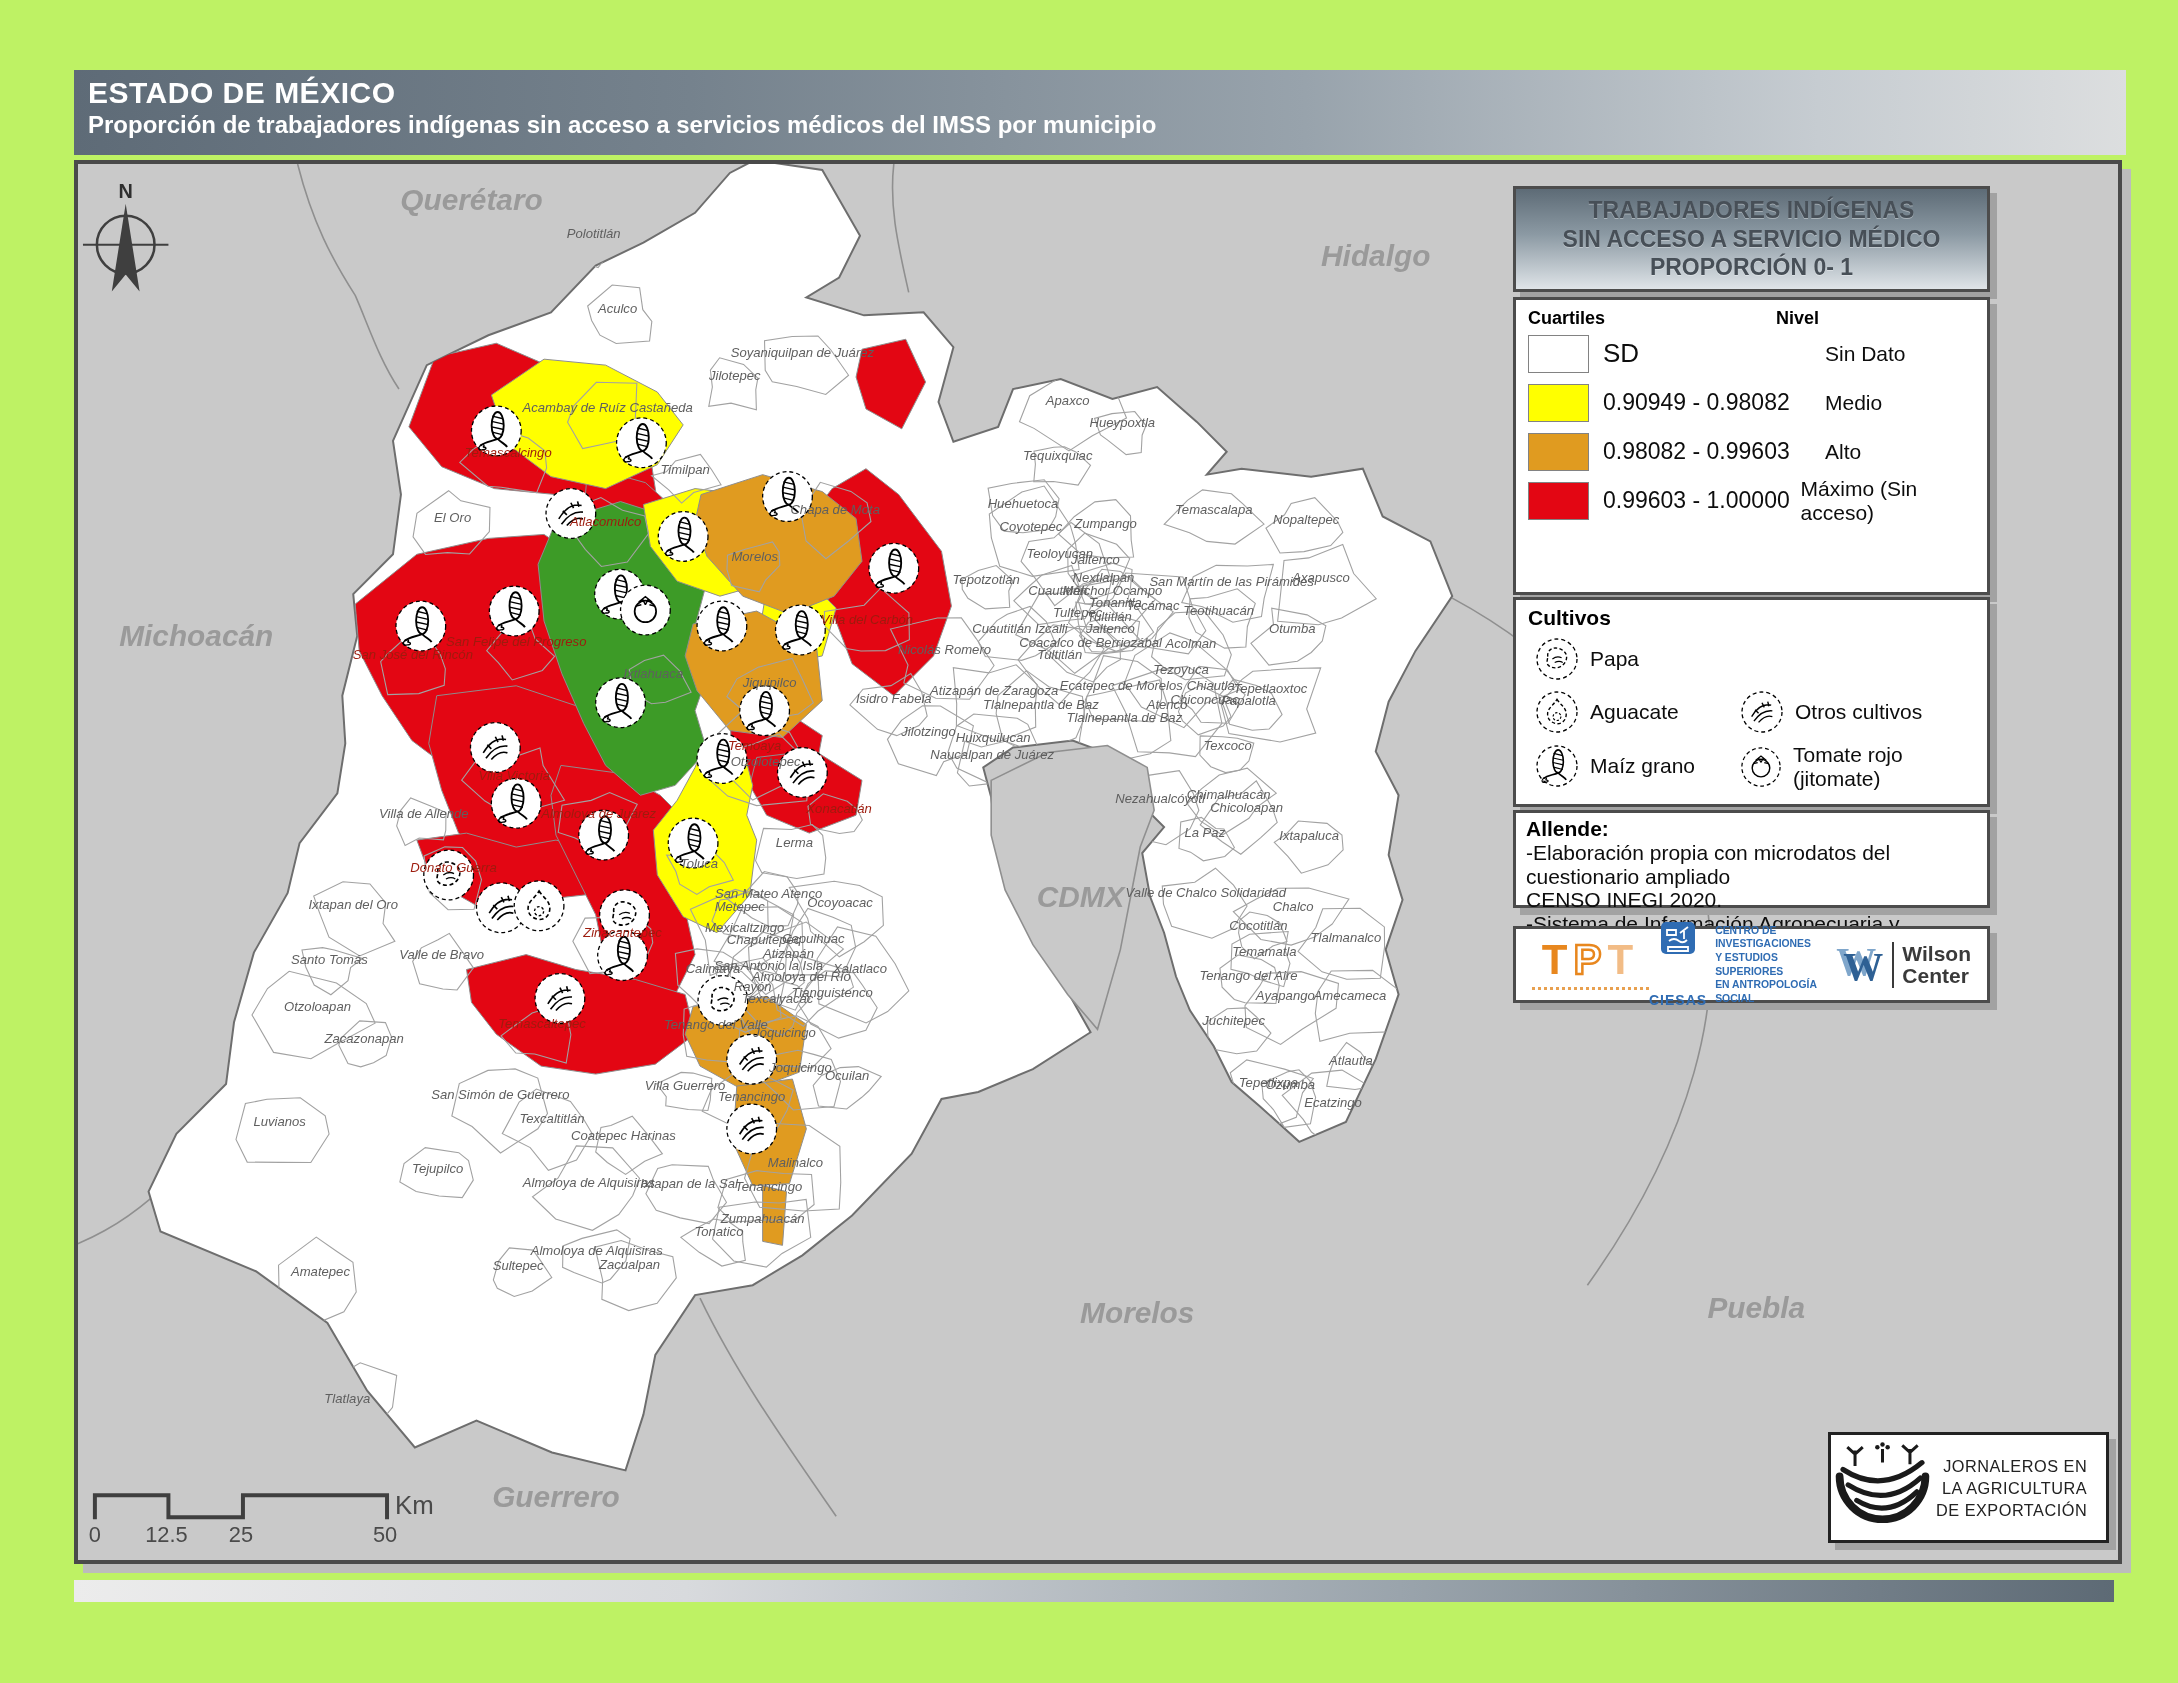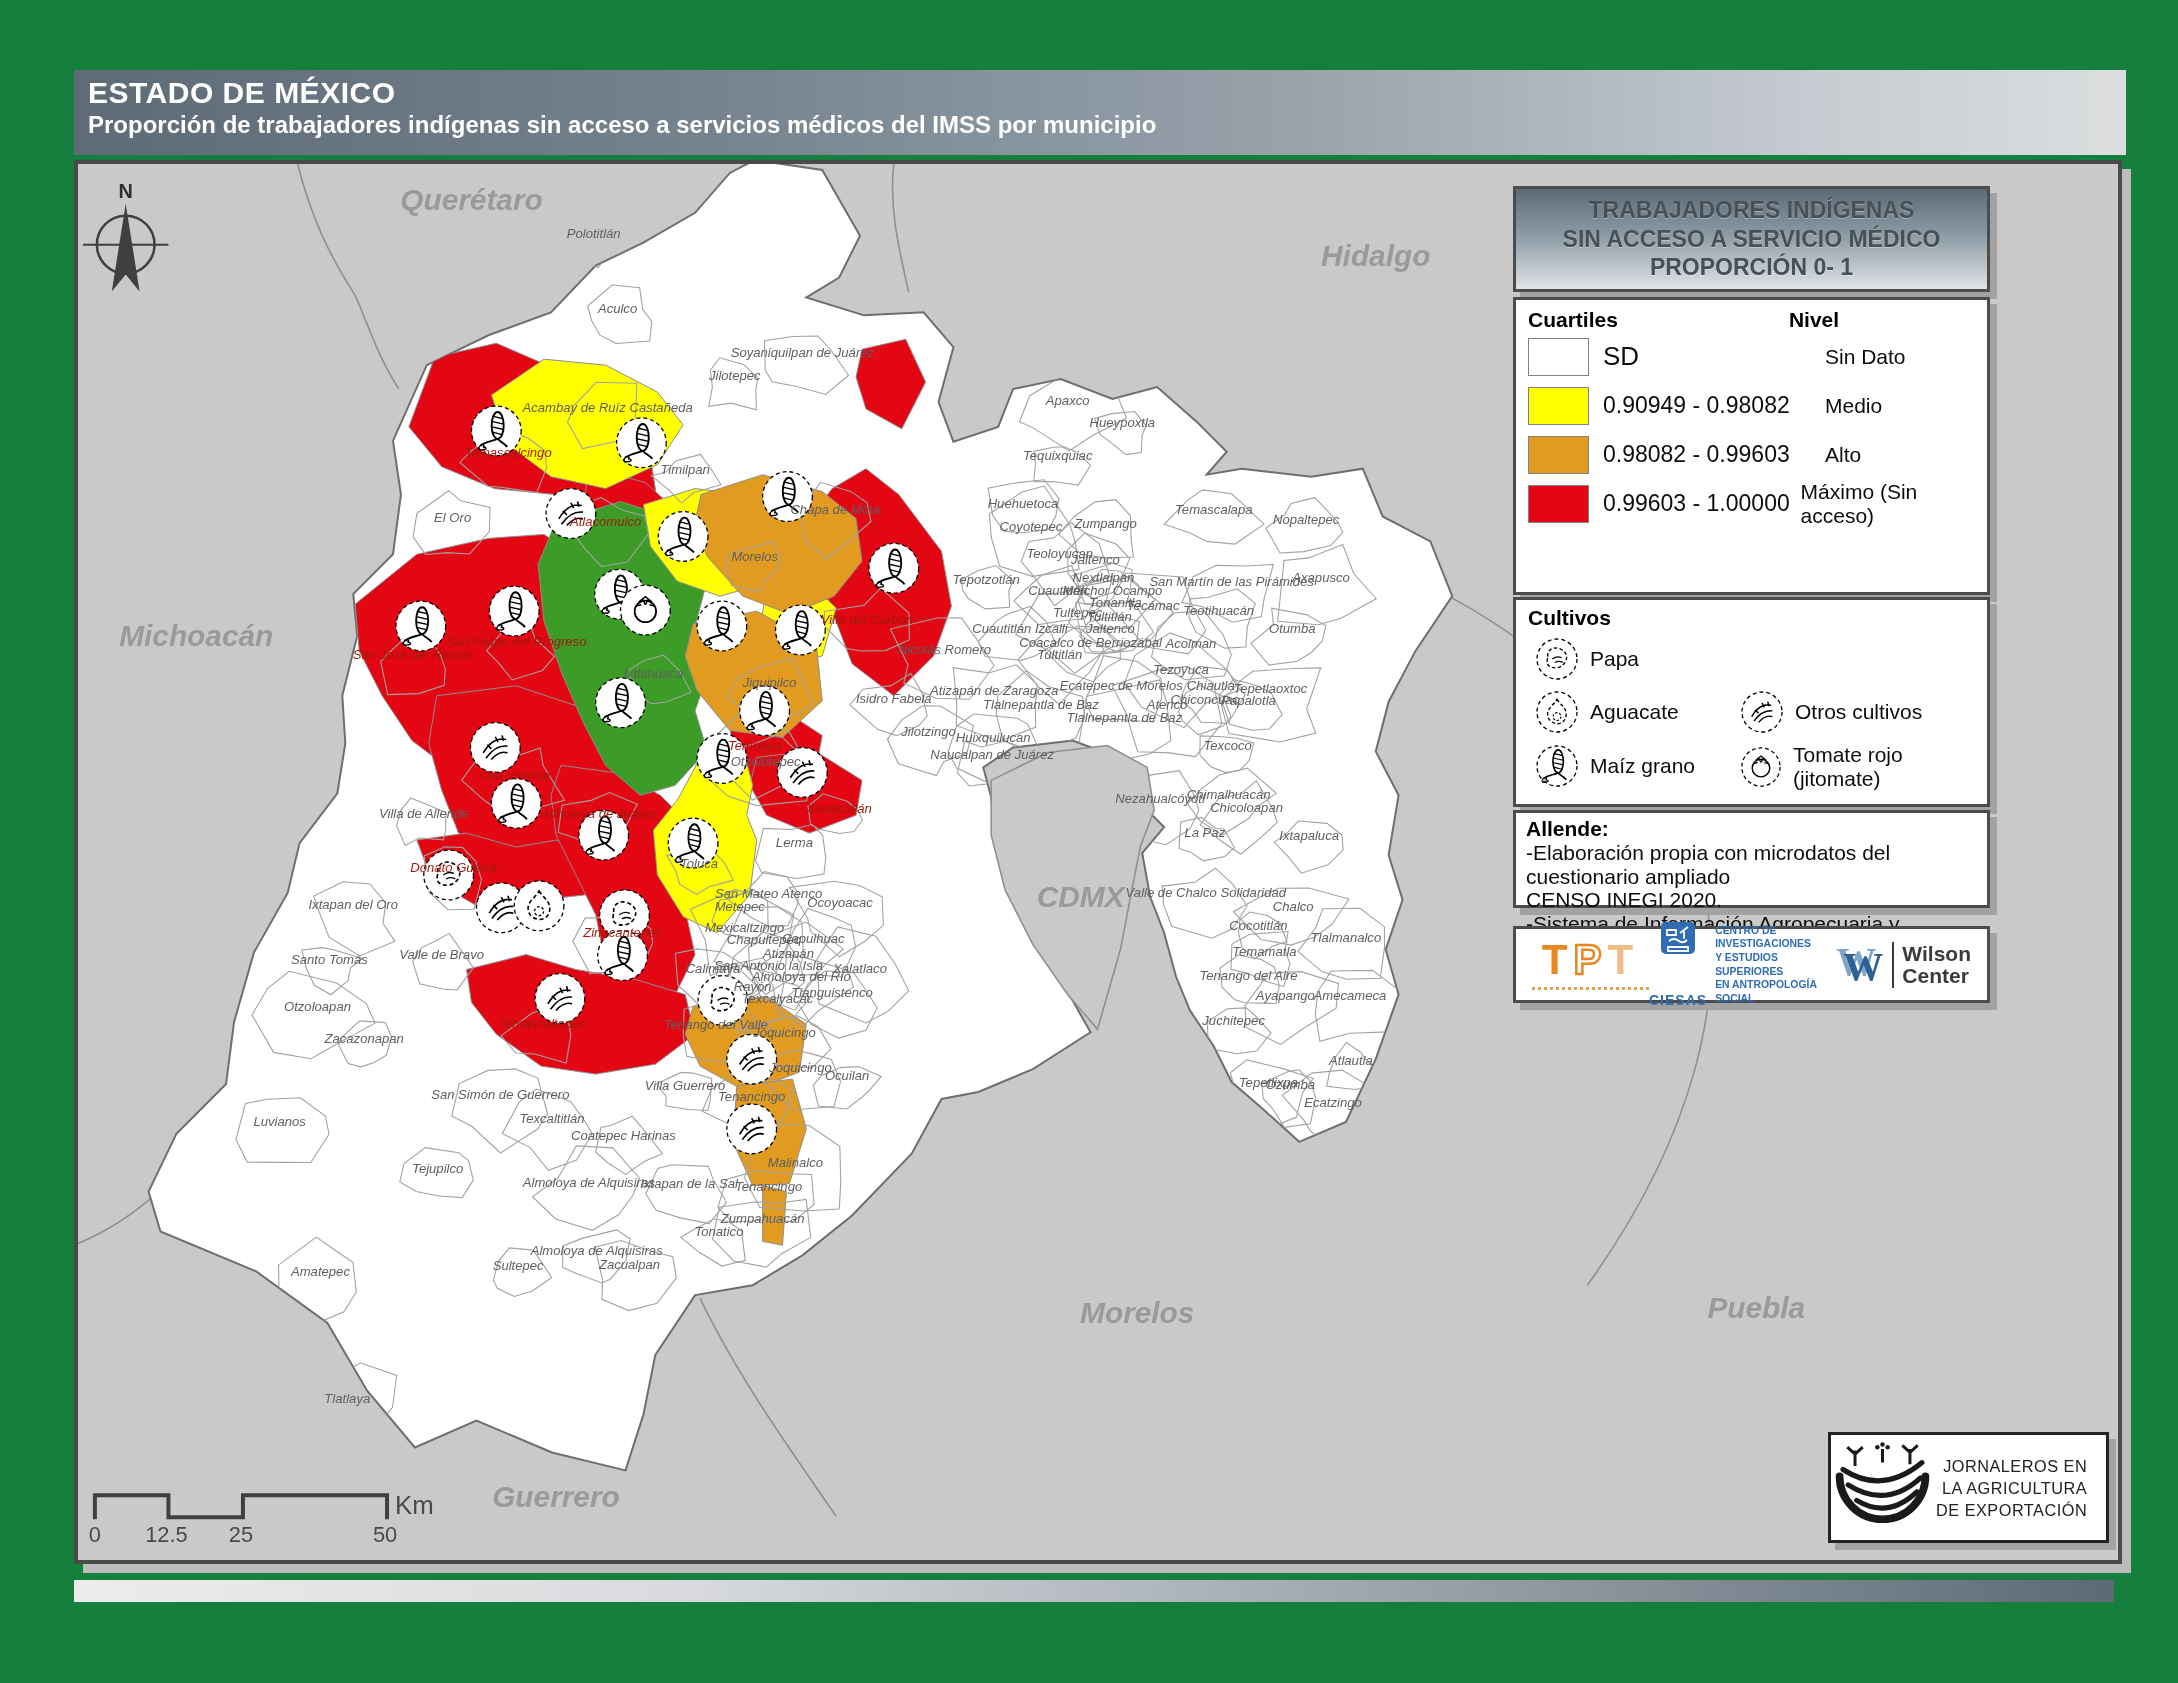--- a/index.html
+++ b/index.html
@@ -1,16 +1,16 @@
 <!DOCTYPE html>
 <html><head>
 <meta charset="utf-8">
 <style>
   html,body{margin:0;padding:0;background:#ffffff;}
-  .page{position:relative;width:2178px;height:1683px;background:#15803d;
+  .page{position:relative;width:2178px;height:1683px;background:#bef264;
         font-family:"Liberation Sans",sans-serif;overflow:hidden;}
   
   .header-bar{position:absolute;left:74px;top:70px;width:2052px;height:85px;
      background:linear-gradient(90deg,#5e6b77 0%,#75828d 30%,#98a3ac 60%,#c6ccd1 85%,#dcdedf 100%);
      color:#ffffff;padding:6px 0 0 14px;box-sizing:border-box;}
   .header-title{font-size:30px;font-weight:bold;letter-spacing:0.5px;line-height:1.15;}
   .header-sub{font-size:24px;font-weight:bold;line-height:1.2;}
   
   .map-frame{position:absolute;left:74px;top:160px;width:2040px;height:1396px;
      border:4px solid #4a4a4a;background:#c9c9c9;box-shadow:9px 9px 0 #bcbcbc;}
@@ -21,21 +21,21 @@
   
   .lg-box{position:absolute;left:1513px;width:477px;background:#ffffff;
      border:3px solid #4c4c4c;box-sizing:border-box;box-shadow:7px 7px 0 #a2a2a2;}
   .lg-title{top:186px;height:106px;
      background:linear-gradient(180deg,#5d6b76 0%,#8b99a3 45%,#dfe4e8 100%);
      display:flex;flex-direction:column;align-items:center;justify-content:center;}
   .lg-title div{font-size:23px;font-weight:bold;color:#474f57;line-height:1.25;
      text-shadow:0 1px 0 rgba(255,255,255,.35);}
   .lg-quart{top:297px;height:298px;padding:8px 12px;}
   .lg-headrow{display:flex;}
-  .lg-head{font-size:21px;font-weight:bold;color:#000;}
+  .lg-head{font-size:18px;font-weight:bold;color:#000;}
   .lg-head.nivel{margin-left:171px;}
   .q-row{display:flex;align-items:center;height:49px;}
   .q-swatch{width:61px;height:38px;border:1px solid #828282;box-sizing:border-box;flex:0 0 auto;}
   .q-range{font-size:23px;color:#0d0d0d;margin-left:14px;width:222px;}
   .q-level{font-size:21px;color:#0d0d0d;}
   .lg-cult{top:597px;height:210px;padding:6px 12px;position:absolute;}
   .cult-head{font-size:21px;font-weight:bold;color:#000;}
   .cult-item{position:absolute;display:flex;align-items:center;}
   .cult-item .lbl{font-size:21px;color:#0d0d0d;margin-left:10px;}
   .lg-fuente{top:810px;height:98px;padding:4px 10px;}

